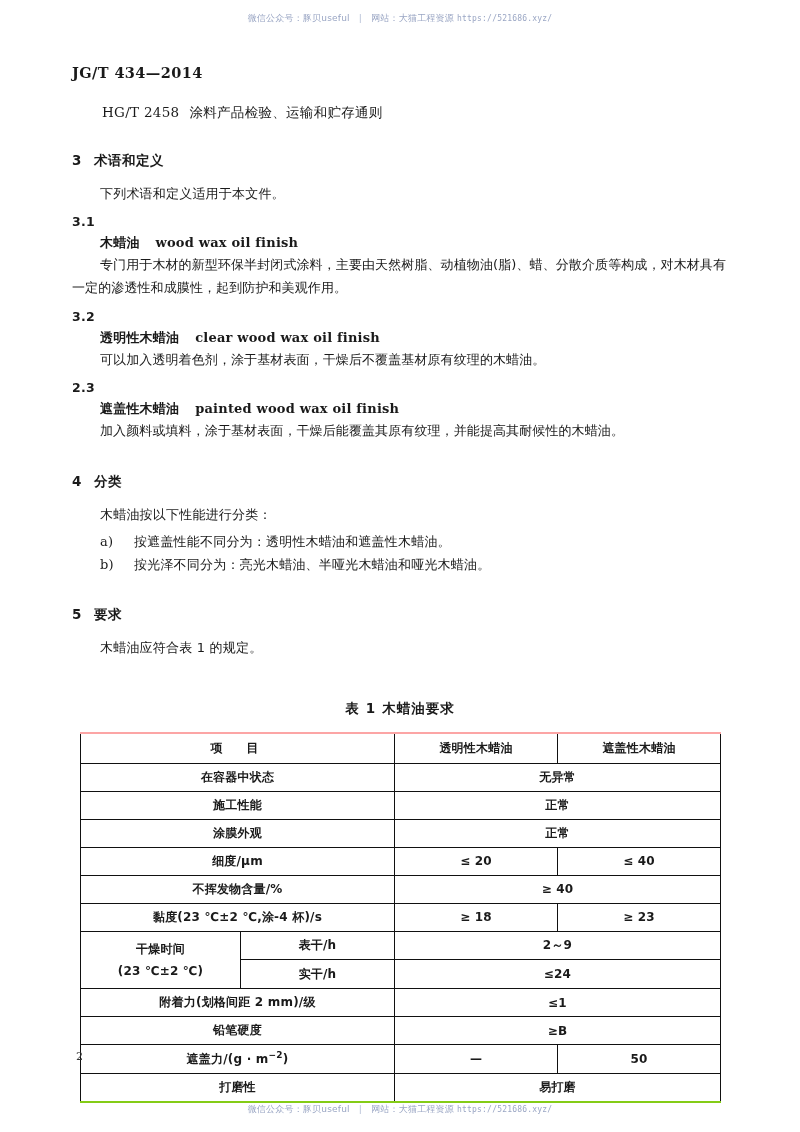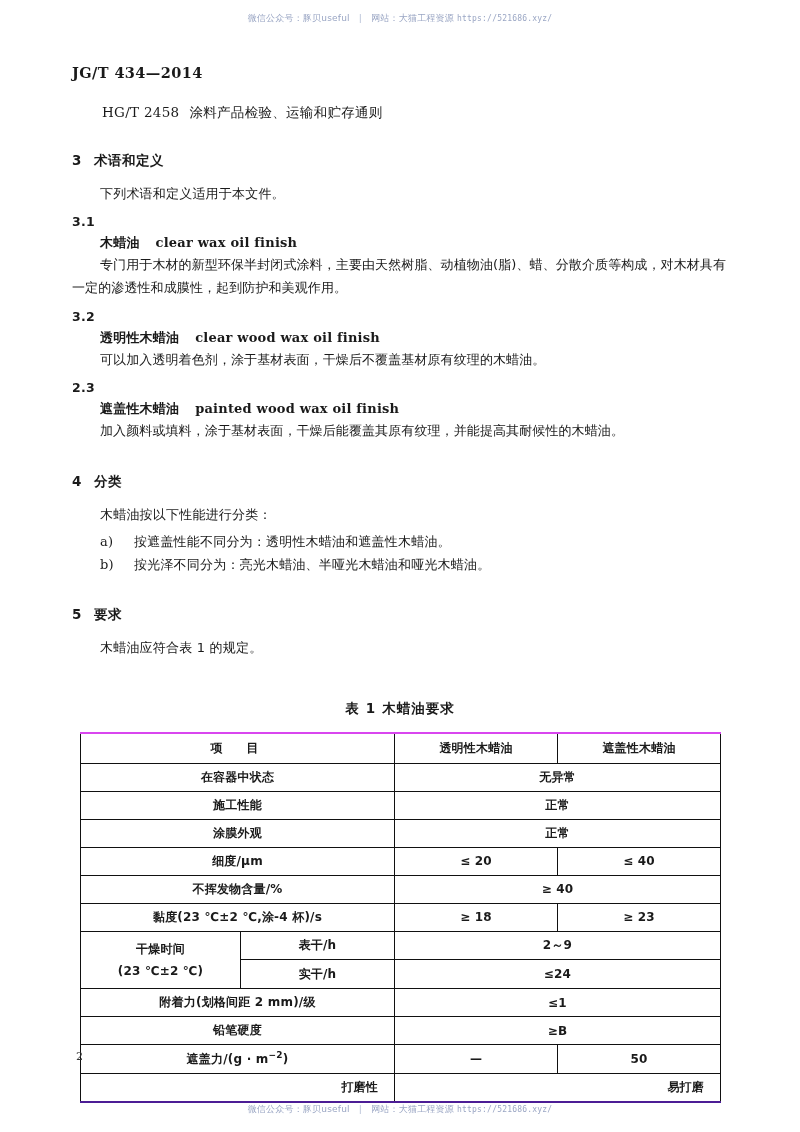--- a/index.html
+++ b/index.html
@@ -146,27 +146,26 @@
     border: 1px solid #111;
     font-size: 12px;
     font-weight: bold;
     text-align: center;
     vertical-align: middle;
     padding: 5px 16px;
     height: 14px;
     letter-spacing: 0.2px;
   }
   table.req thead td {
-    border-top: 2px solid #d946ef;
+    border-top: 2px solid #fca5a5;
     border-bottom: 1px solid #111;
     padding: 6px 12px;
   }
   table.req tbody tr:last-child td {
-    border-bottom: 2px solid #4c1d95;
-    text-align: right;
+    border-bottom: 2px solid #84cc16;
   }
   table.req td.item { }
   table.req td.hdr-item { letter-spacing: 6px; }
   table.req td.dual-line { line-height: 1.85; padding: 6px 2px; }
   .sup { font-size: 9px; vertical-align: super; }
 
   
   .folio {
     position: absolute;
     left: 76px;
@@ -196,21 +195,21 @@
       <span class="ref-code">HG/T 2458</span><span>涂料产品检验、运输和贮存通则</span>
     </div>
 
     <h2 class="clause">
       <span class="num">3</span><span>术语和定义</span>
     </h2>
     <p class="para">下列术语和定义适用于本文件。</p>
 
     <div class="term-num">3.1</div>
     <div class="term-head">
-      <span>木蜡油</span><span class="en">clear wax oil finish</span>
+      <span>木蜡油</span><span class="en">wood wax oil finish</span>
     </div>
     <p class="term-def">专门用于木材的新型环保半封闭式涂料，主要由天然树脂、动植物油(脂)、蜡、分散介质等构成，对木材具有一定的渗透性和成膜性，起到防护和美观作用。</p>
 
     <div class="term-num">3.2</div>
     <div class="term-head">
       <span>透明性木蜡油</span><span class="en">clear wood wax oil finish</span>
     </div>
     <p class="term-def">可以加入透明着色剂，涂于基材表面，干燥后不覆盖基材原有纹理的木蜡油。</p>
 
     <div class="term-num">2.3</div>

